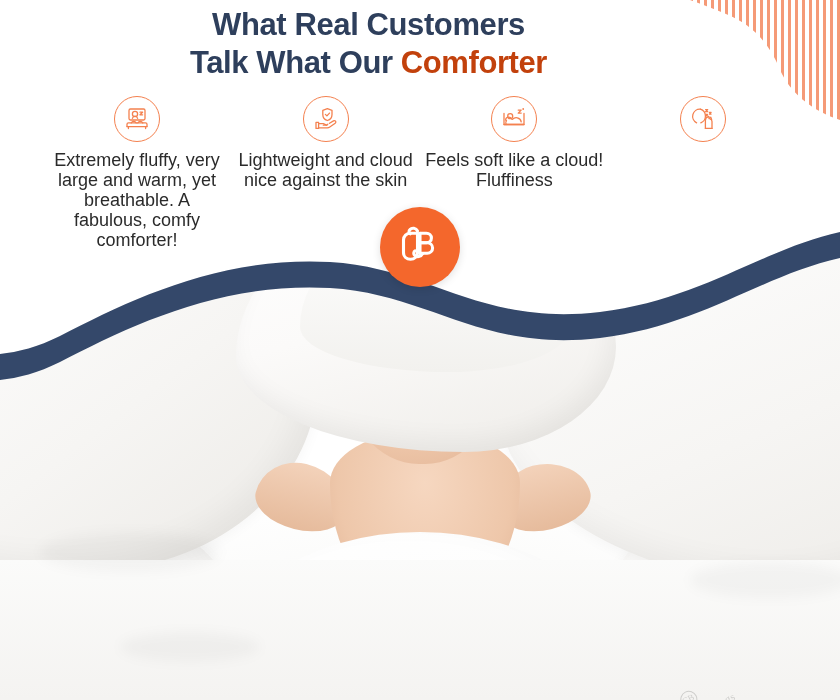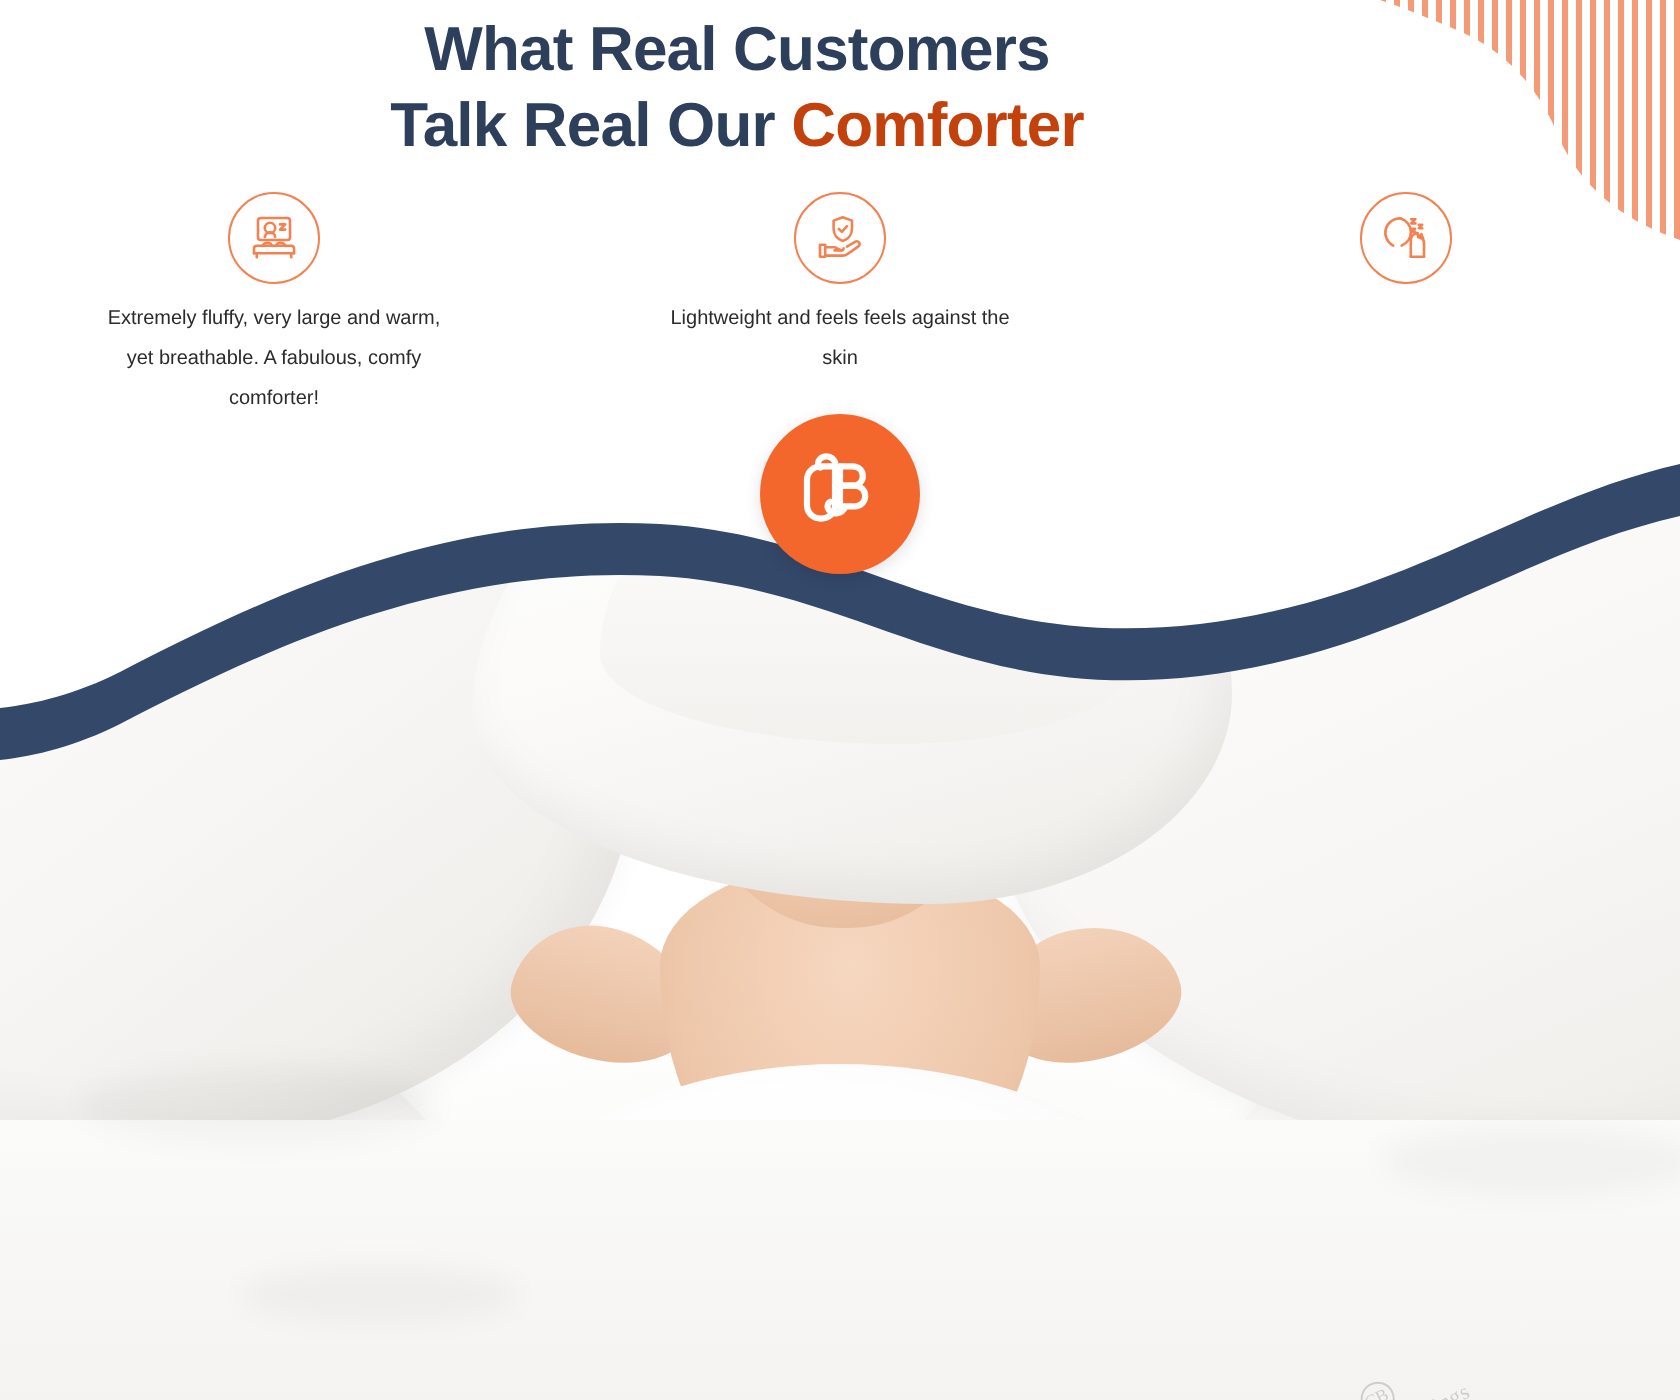--- a/index.html
+++ b/index.html
@@ -154,21 +154,21 @@
   }
   .feature { width:182px; text-align:center; }
   .feature .icon-circle {
     width:46px; height:46px; margin:0 auto 8px;
     border:1.6px solid #f4814f; border-radius:50%;
     display:flex; align-items:center; justify-content:center;
     background:#fff;
   }
   .feature .icon-circle svg { display:block; }
   .feature .f-text {
-    font-size:10px; line-height:20px; color:#2b2b2b;
+    font-size:18px; line-height:20px; color:#2b2b2b;
   }
 
   
   .logo-badge {
     position:absolute; left:380px; top:207px; width:80px; height:80px;
     border-radius:50%; background:#f4672c;
     display:flex; align-items:center; justify-content:center;
     box-shadow:0 2px 8px rgba(0,0,0,0.12);
   }
   .logo-badge svg { display:block; }
@@ -279,21 +279,21 @@
           <rect x="170" y="0" width="3" height="120"></rect>
             <rect x="177" y="0" width="3" height="120"></rect>
         </g>
       </g>
     </svg>
   </div>
 
   <div class="headline">
     <div>What Real Customers</div>
     <div>
-      <span>Talk Real Our </span><span class="accent">Comforter</span>
+      <span>Talk What Our </span><span class="accent">Comforter</span>
     </div>
   </div>
 
   <div class="features">
 
     <div class="feature">
       <div class="icon-circle">
         <svg width="26" height="26" viewBox="0 0 26 26" fill="none" stroke="#f4814f" stroke-width="1.3" stroke-linecap="round" stroke-linejoin="round">
           <rect x="5" y="3" width="16" height="11" rx="1.4"></rect>
           <circle cx="11" cy="8" r="2.6"></circle>
@@ -314,23 +314,38 @@
       <div class="icon-circle">
         <svg width="26" height="26" viewBox="0 0 26 26" fill="none" stroke="#f4814f" stroke-width="1.3" stroke-linecap="round" stroke-linejoin="round">
           <path d="M14.4 2.6l4.6 1.7v4.1c0 2.9-1.9 5.2-4.6 6.1-2.7-.9-4.6-3.2-4.6-6.1V4.3z"></path>
           <path d="M12.4 8.4l1.5 1.5 2.6-2.8"></path>
           <path d="M3 16.4h2.6v6H3z"></path>
           <path d="M6.2 17.6h4.1l3.3 1.6"></path>
           <path d="M6.2 21.8h8.1c1 0 1.8-.3 2.5-.8l5.4-3.8c.7-.5.8-1.4.3-2-.5-.6-1.3-.7-2-.3l-4 2.4"></path>
           <path d="M10.3 19.2h3.3c.7 0 1.2-.5 1.2-1.1"></path>
         </svg>
       </div>
-      <div class="f-text">Lightweight and feels feels against the skin</div>
-    </div>
-
+      <div class="f-text">Lightweight and cloud nice against the skin</div>
+    </div>
+
+    <div class="feature">
+      <div class="icon-circle">
+        <svg width="26" height="26" viewBox="0 0 26 26" fill="none" stroke="#f4814f" stroke-width="1.3" stroke-linecap="round" stroke-linejoin="round">
+          <path d="M3 7.5v11h20v-11"></path>
+          <path d="M3 18.5h20"></path>
+          <path d="M4.6 14.2c0-1.7 1.4-3.1 3.1-3.1 1.3 0 2.4.8 2.9 1.9"></path>
+          <circle cx="9.2" cy="10.2" r="2.5"></circle>
+          <path d="M11.4 13.4c1.2-1.3 3-2 4.9-1.6 2.1.4 3.6 2 3.9 4"></path>
+          <path d="M5.1 18.5c-.6-1.3-.5-2.8.4-3.9"></path>
+          <path d="M17.2 4.1h3l-3 3h3"></path>
+          <circle cx="22.2" cy="3" r=".9" fill="#f4814f" stroke="none"></circle>
+        </svg>
+      </div>
+      <div class="f-text">Feels soft like a cloud! Fluffiness</div>
+    </div>
 
     <div class="feature">
       <div class="icon-circle">
         <svg width="26" height="26" viewBox="0 0 26 26" fill="none" stroke="#f4814f" stroke-width="1.3" stroke-linecap="round" stroke-linejoin="round">
           <path d="M10.4 3.2A7.2 7.2 0 0 0 6.6 16.8"></path>
           <path d="M10.4 3.2a7.2 7.2 0 0 1 .4 13.6"></path>
           <path d="M15.6 3.6h2.1l-2.1 2.1h2.1"></path>
           <path d="M19.4 6.4h1.7l-1.7 1.7h1.7"></path>
           <path d="M16 8.4h1.5l-1.5 1.5h1.5"></path>
           <path d="M15.4 22.4v-8.2c0-1.6 1-2.9 2.5-3.4l.8-.3"></path>

